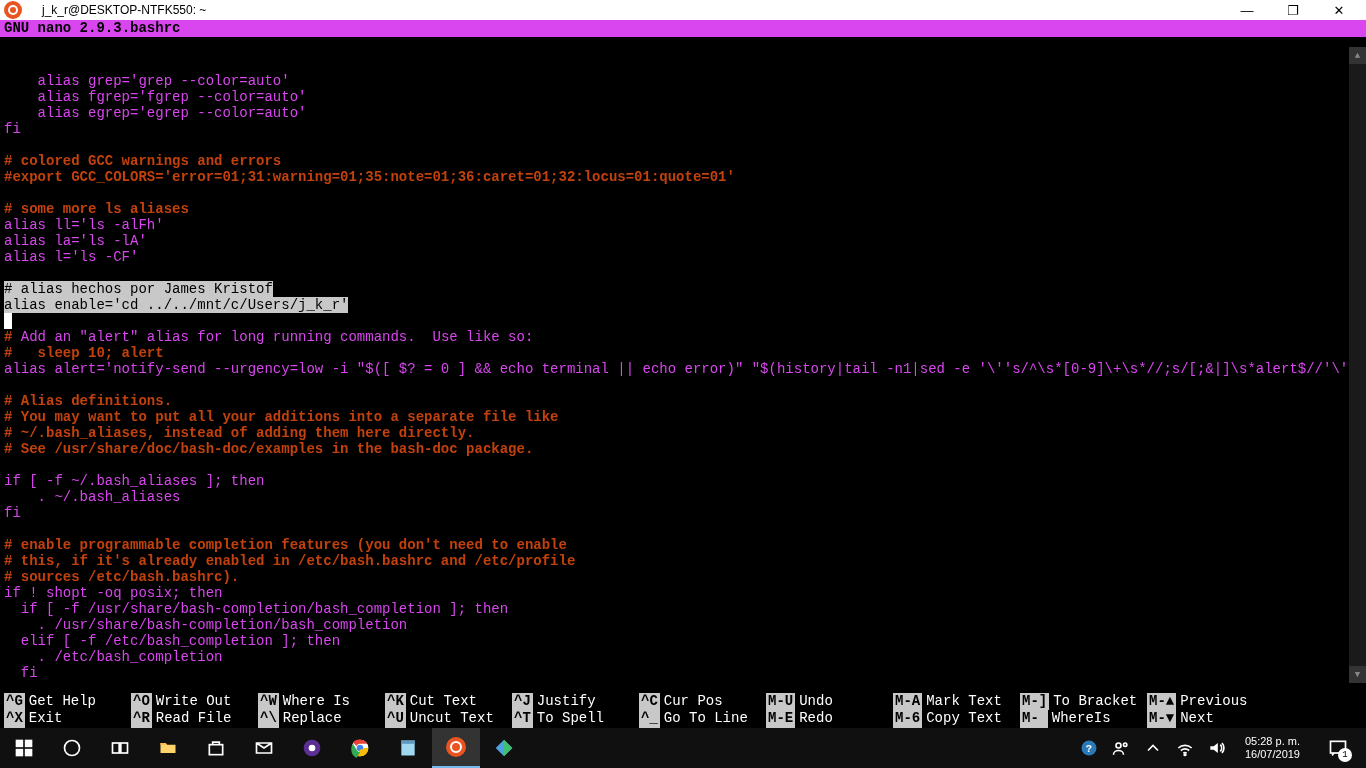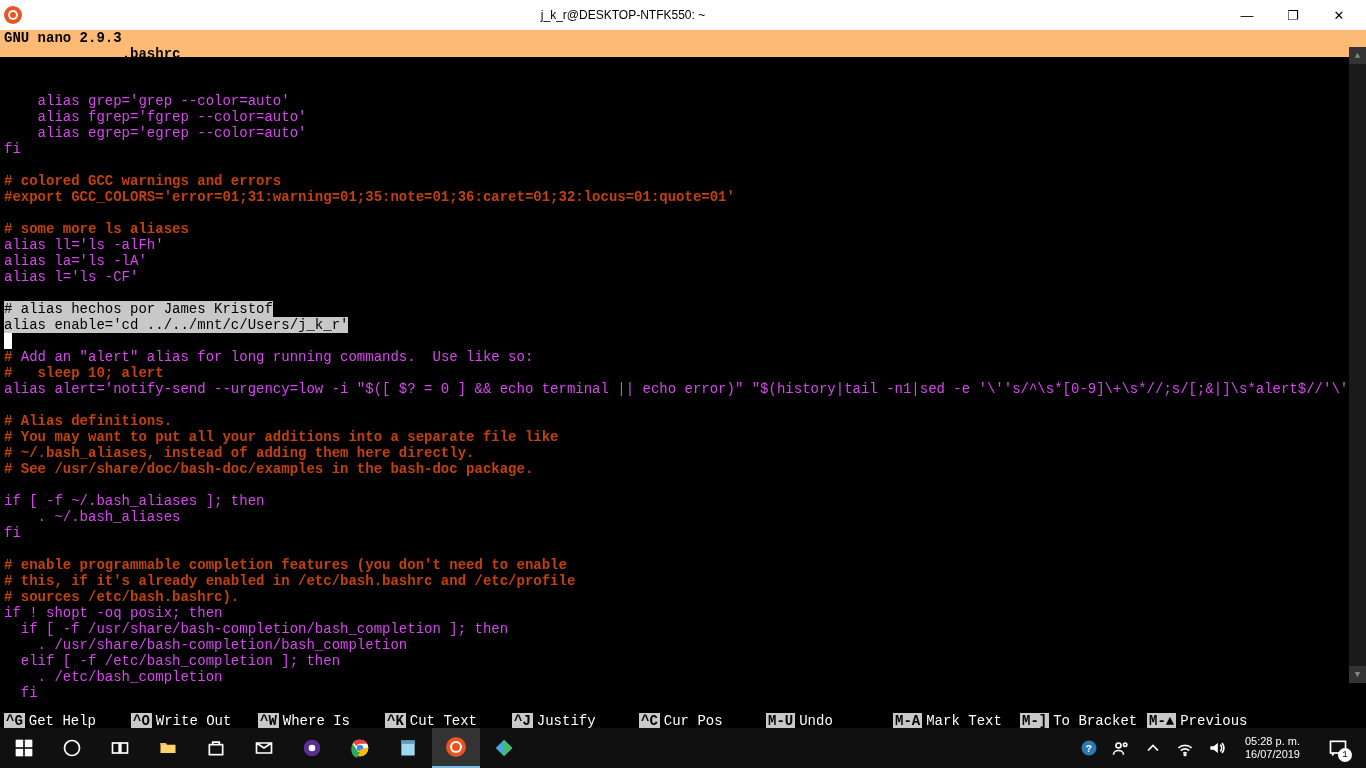--- a/index.html
+++ b/index.html
@@ -6,27 +6,26 @@
 body {
   width: 1366px;
   height: 768px;
   font-family: "Consolas", "Courier New", monospace;
   font-size: 14px;
   background: #000;
   overflow: hidden;
   position: relative;
 }
 .titlebar {
-  height: 30px;
+  height: 20px;
   background: #fff;
   display: flex;
   align-items: center;
   padding: 0 4px;
   gap: 20px;
-  text-align: center;
 }
 .ubuntu-icon {
   width: 18px;
   height: 18px;
   background: #e95420;
   border-radius: 50%;
   display: flex;
   align-items: center;
   justify-content: center;
   position: relative;
@@ -49,30 +48,30 @@
 .win-controls { display: flex; gap: 0; }
 .win-btn {
   width: 46px; height: 30px;
   display: flex; align-items: center; justify-content: center;
   font-family: "Segoe UI", sans-serif;
   font-size: 13px;
   cursor: pointer;
 }
 
 .header-bar {
-  height: 27px;
-  display: flex;
-  background: #fdba74;
+  height: 17px;
+  display: flex;
+  background: #d946ef;
   color: #000;
   font-weight: bold;
   padding: 0 4px;
   line-height: 17px;
 }
 .header-left { flex: 0 0 auto; }
-.header-center { flex: 1; text-align: left; margin-top: 16px; }
+.header-center { flex: 1; text-align: left; }
 
 .editor {
   background: #000;
   color: #fff;
   padding: 4px;
   height: 656px;
   line-height: 16px;
   white-space: pre;
 }
 .cyan { color: #c2410c; font-weight: bold; }

